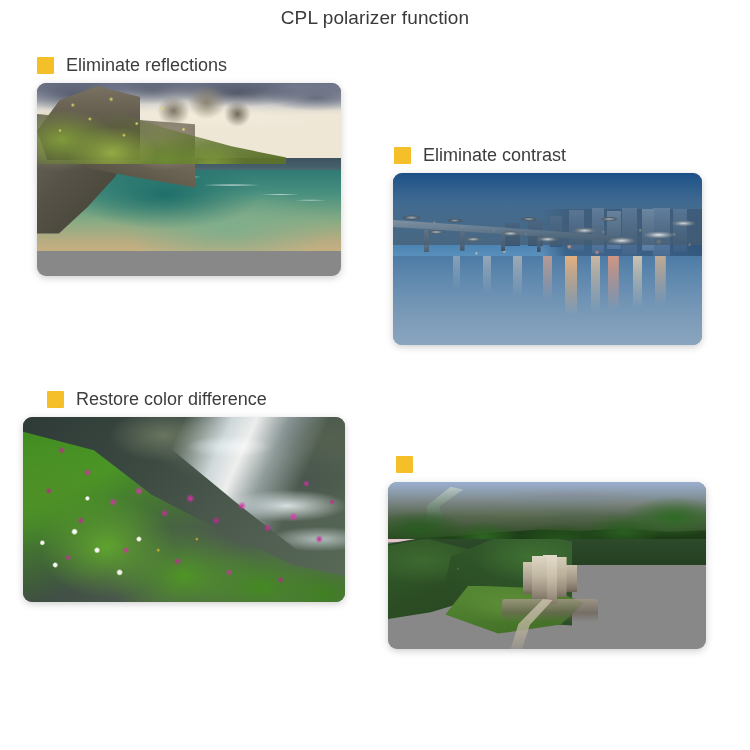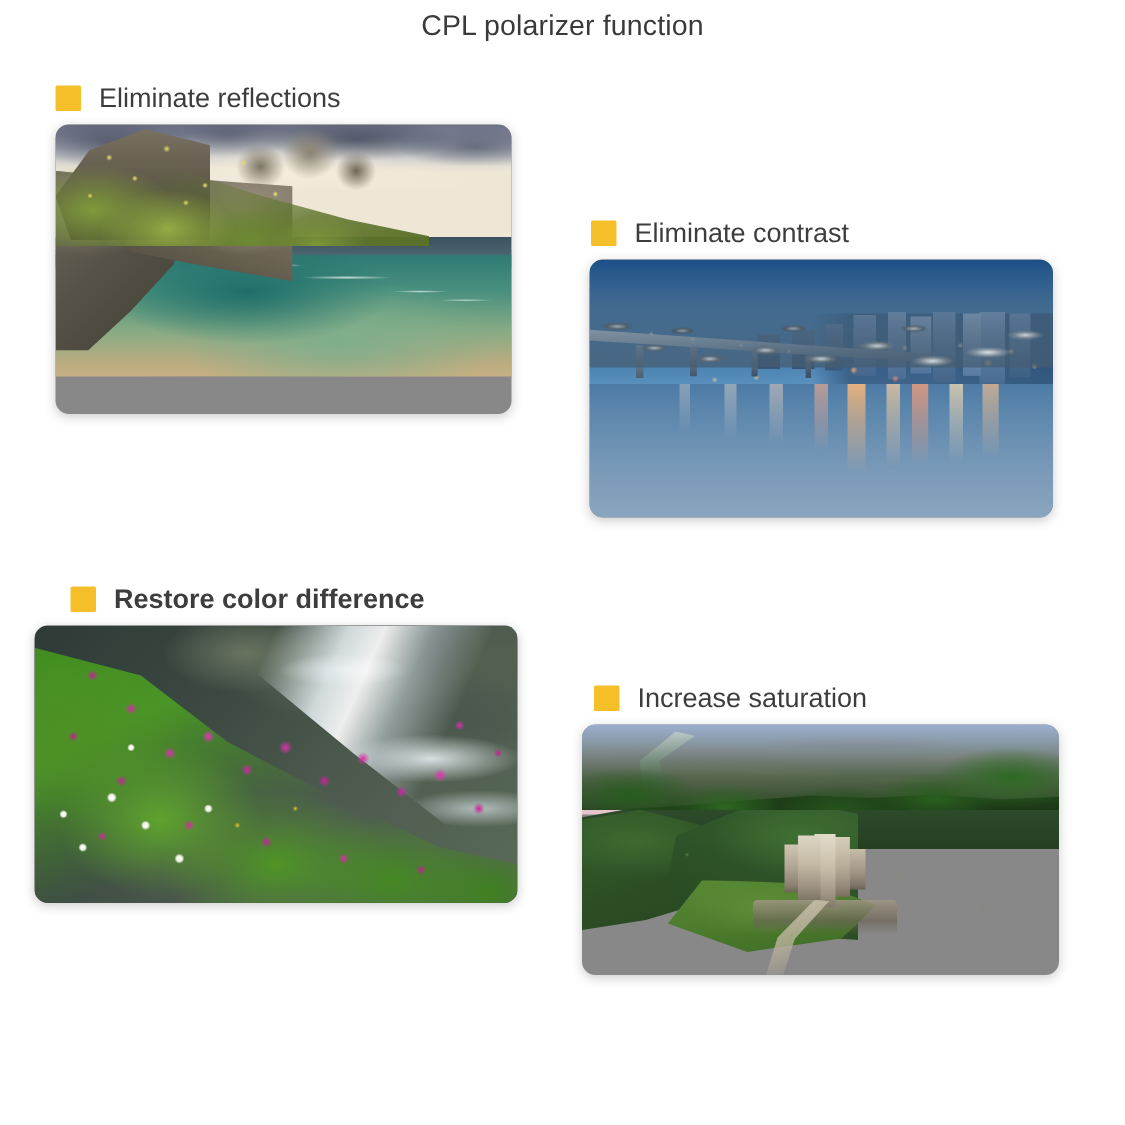--- a/index.html
+++ b/index.html
@@ -57,21 +57,21 @@
     background: #888;
   }
   .layer {
     position: absolute;
     left: 0; top: 0; right: 0; bottom: 0;
   }
 
   
   #feat-1 { left: 37px;  top: 56px;  }
   #feat-2 { left: 394px; top: 146px; }
-  #feat-3 { left: 47px;  top: 390px; font-weight: bold; }
+  #feat-3 { left: 47px;  top: 390px; }
   #feat-4 { left: 396px; top: 456px; }
 
   #photo-1 { width: 304px; height: 193px; }
   #photo-2 { width: 309px; height: 172px; margin-left: -1px; }
   #photo-3 { width: 322px; height: 185px; margin-left: -24px; }
   #photo-4 { width: 318px; height: 167px; margin-left: -8px; }
 
   
   .p1-sky {
     background:
@@ -482,21 +482,20 @@
     <div class="layer p3-water"></div>
     <div class="layer p3-foliage"></div>
     <div class="layer p3-magenta"></div>
     <div class="layer p3-white-flowers"></div>
   </div>
 </div>
 
 <div class="feature" id="feat-4">
   <div class="feature-label">
     <span class="bullet"></span>
-    <span class="feature-label-text">Increase saturation</span>
   </div>
   <div class="photo" id="photo-4">
     <div class="layer p4-sky"></div>
     <div class="layer p4-clouds"></div>
     <div class="layer p4-hills-far"></div>
     <div class="layer p4-hills-left"></div>
     <div class="layer p4-hills-right"></div>
     <div class="layer p4-meadow"></div>
     <div class="layer p4-castle-base"></div>
     <div class="layer p4-castle"></div>

